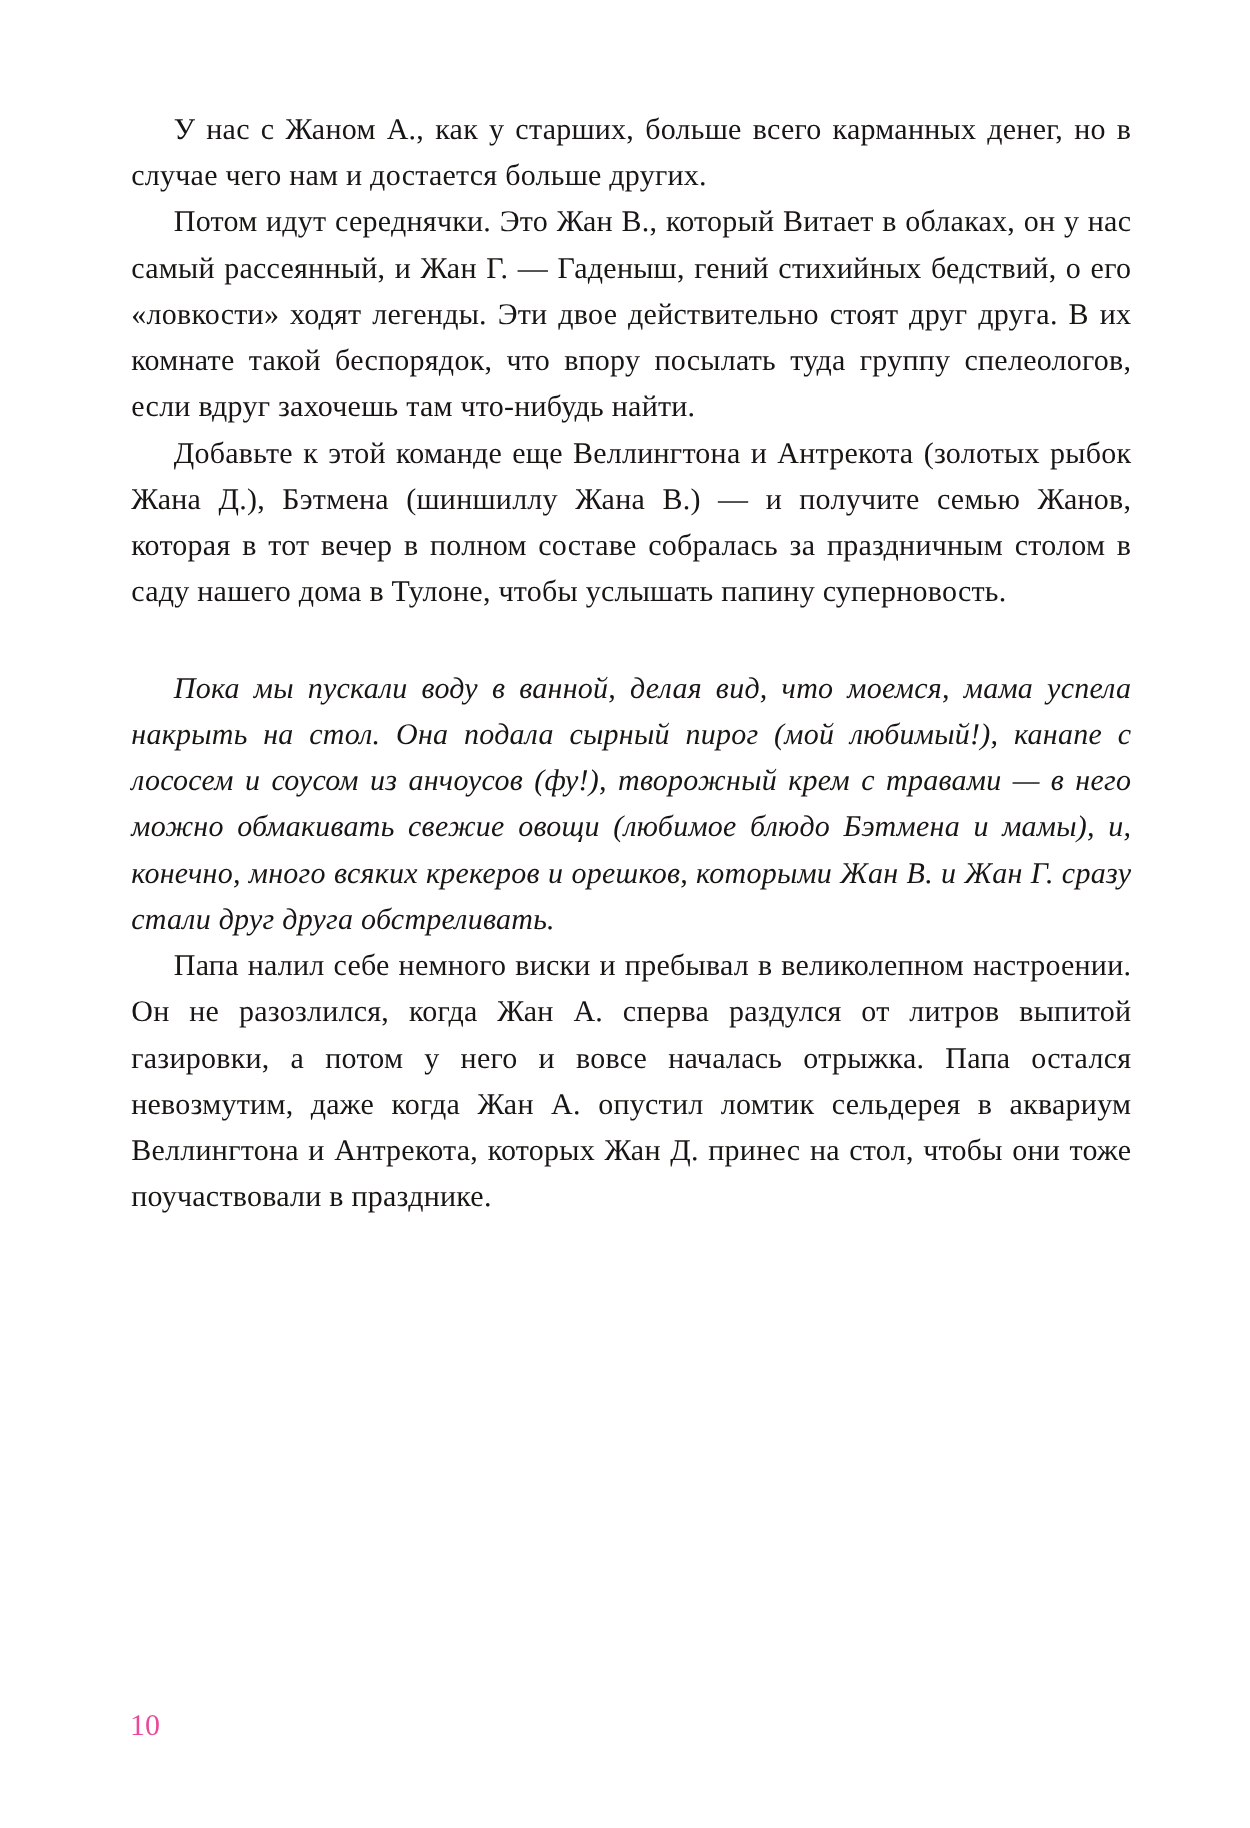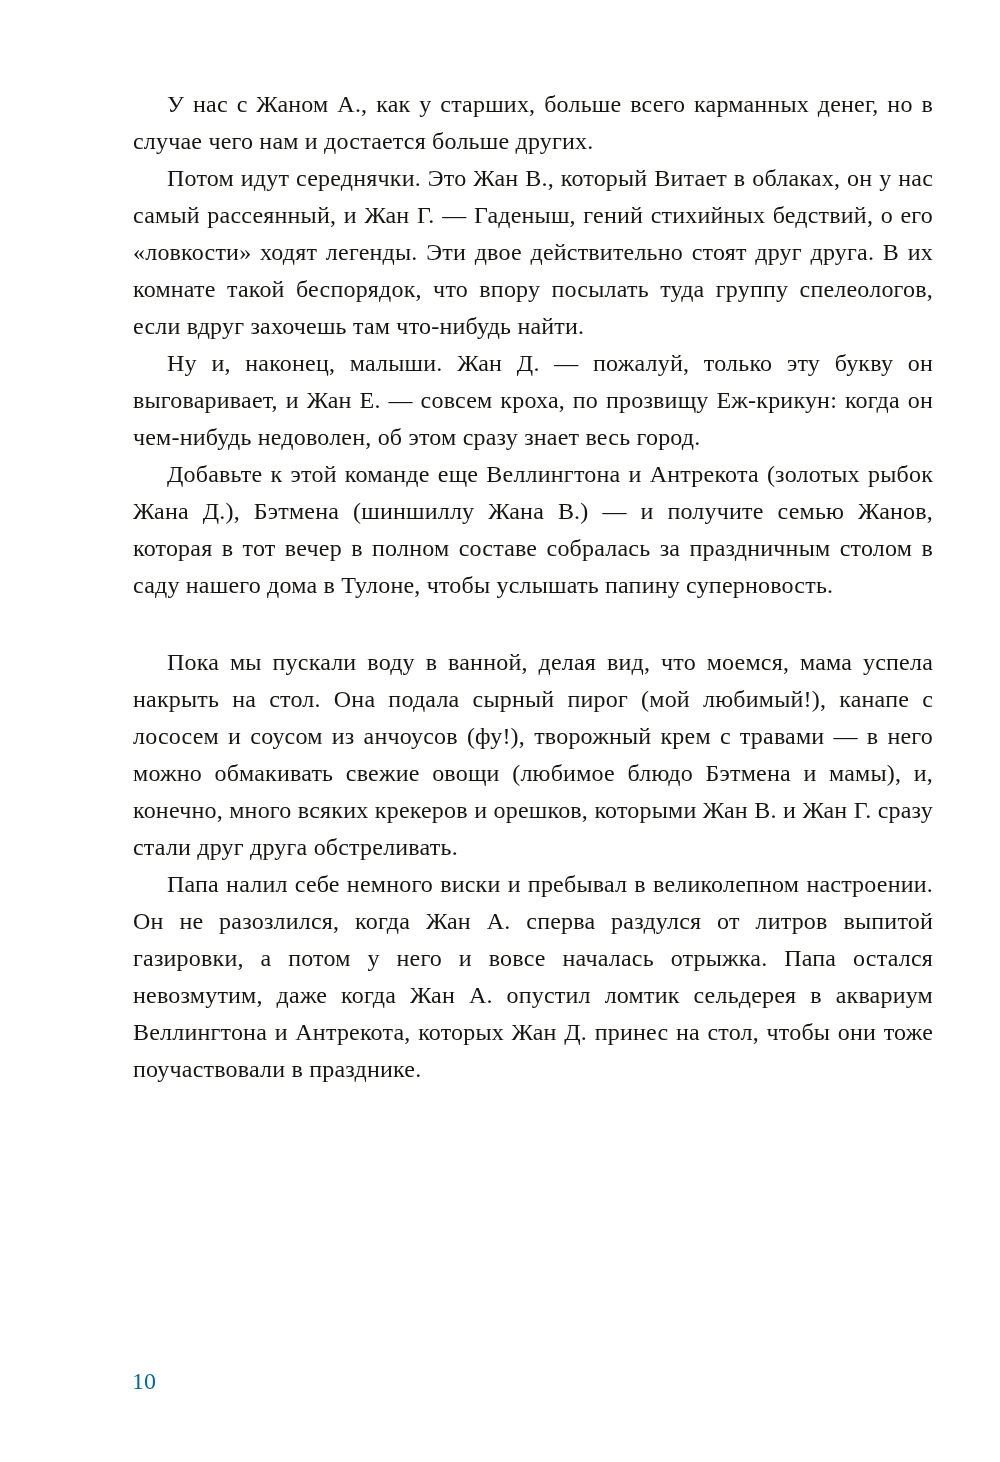--- a/index.html
+++ b/index.html
@@ -15,57 +15,56 @@
     color: #181613;
   }
   .book-page {
     position: absolute;
     top: 0;
     left: 0;
     width: 808px;
     height: 1462px;
     background: #ffffff;
     box-sizing: border-box;
-    margin-left: 28px;
   }
   .text-block {
     position: absolute;
     top: 86px;
     left: 105px;
     width: 800px;
     font-size: 24px;
     line-height: 37px;
     text-align: justify;
     letter-spacing: 0.2px;
     hyphens: auto;
     -webkit-hyphens: auto;
   }
   .text-block p {
     margin: 0;
     padding: 0;
     text-indent: 34px;
   }
   .text-block p.section-start {
     margin-top: 40px;
+    font-style: italic;
   }
   .page-number {
     position: absolute;
     top: 1366px;
     left: 104px;
     font-size: 24px;
     line-height: 30px;
-    color: #0369a1;
+    color: #ec4899;
   }
 </style>
 </head>
 <body>
 
 <div class="book-page">
   <div class="text-block">
     <p>У нас с Жаном А., как у старших, больше всего карманных денег, но в случае чего нам и достается больше других.</p>
     <p>Потом идут середнячки. Это Жан В., который Витает в облаках, он у нас самый рассеянный, и Жан Г. — Гаденыш, гений стихийных бедствий, о его «ловкости» ходят легенды. Эти двое действительно стоят друг друга. В их комнате такой беспорядок, что впору посылать туда группу спелеологов, если вдруг захочешь там что-нибудь найти.</p>
-    <p>Ну и, наконец, малыши. Жан Д. — пожалуй, только эту букву он выговаривает, и Жан Е. — совсем кроха, по прозвищу Еж-крикун: когда он чем-нибудь недоволен, об этом сразу знает весь город.</p>
     <p>Добавьте к этой команде еще Веллингтона и Антрекота (золотых рыбок Жана Д.), Бэтмена (шиншиллу Жана В.) — и получите семью Жанов, которая в тот вечер в полном составе собралась за праздничным столом в саду нашего дома в Тулоне, чтобы услышать папину суперновость.</p>
     <p class="section-start">Пока мы пускали воду в ванной, делая вид, что моемся, мама успела накрыть на стол. Она подала сырный пирог (мой любимый!), канапе с лососем и соусом из анчоусов (фу!), творожный крем с травами — в него можно обмакивать свежие овощи (любимое блюдо Бэтмена и мамы), и, конечно, много всяких крекеров и орешков, которыми Жан В. и Жан Г. сразу стали друг друга обстреливать.</p>
     <p>Папа налил себе немного виски и пребывал в великолепном настроении. Он не разозлился, когда Жан А. сперва раздулся от литров выпитой газировки, а потом у него и вовсе началась отрыжка. Папа остался невозмутим, даже когда Жан А. опустил ломтик сельдерея в аквариум Веллингтона и Антрекота, которых Жан Д. принес на стол, чтобы они тоже поучаствовали в празднике.</p>
   </div>
   <div class="page-number">10</div>
 </div>
 
 </body></html>

